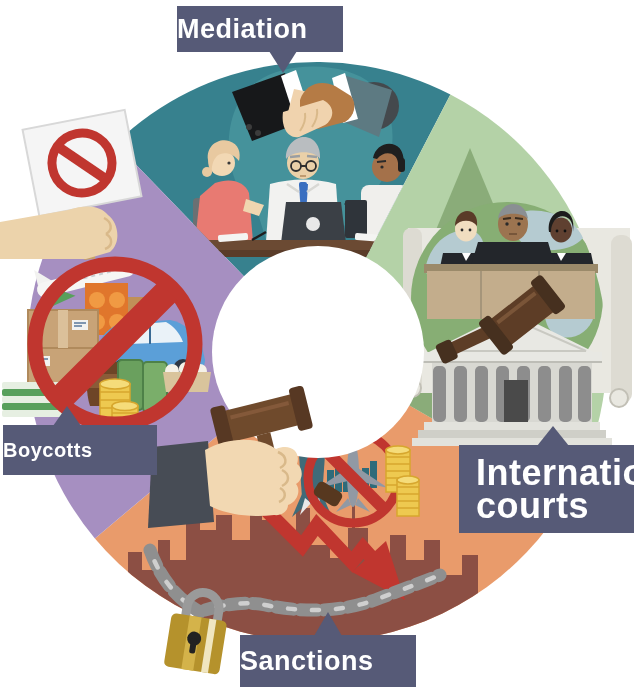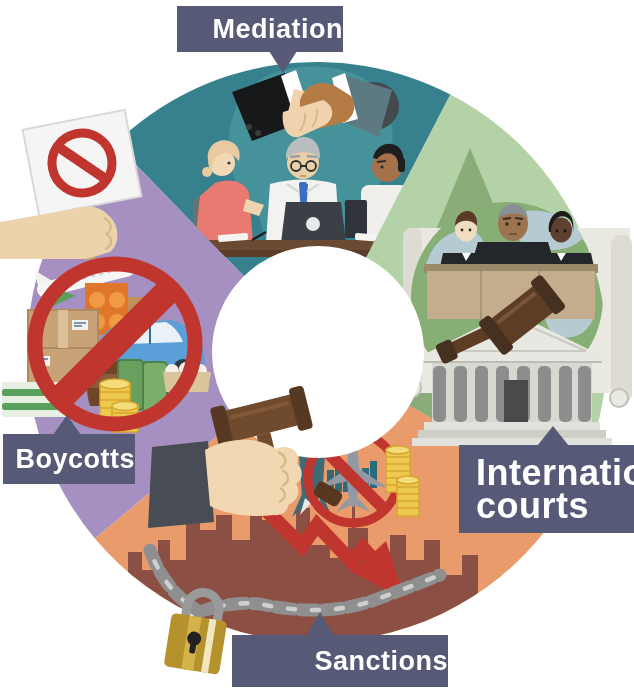--- a/index.html
+++ b/index.html
@@ -11,33 +11,33 @@
   
   .w-mediation{fill:var(--seg-mediation,#37818e);}
   .w-courts{fill:var(--seg-courts,#b4d2a7);}
   .w-sanctions{fill:var(--seg-sanctions,#e99b6b);}
   .w-boycotts{fill:var(--seg-boycotts,#a68fc1);}
   .red-f{fill:var(--prohibition-red,#c0362f);}
   .red-s{stroke:var(--prohibition-red,#c0362f);}
   
   .callout{
     position:absolute;background:var(--label-bg,#565a77);color:var(--label-text,#fff);
-    font-weight:700;display:flex;align-items:center;justify-content:flex-end;
+    font-weight:700;display:flex;align-items:center;justify-content:flex-start;
     letter-spacing:.5px;
   }
   .callout .tail{position:absolute;width:0;height:0;}
   .tail-down{border-left:14px solid transparent;border-right:14px solid transparent;
     border-top:22px solid var(--label-bg,#565a77);bottom:-21px;}
   .tail-up{border-left:14px solid transparent;border-right:14px solid transparent;
     border-bottom:20px solid var(--label-bg,#565a77);top:-19px;}
   #lbl-mediation{left:177px;top:6px;width:166px;height:46px;font-size:27px;}
   #lbl-mediation .tail{left:92px;}
-  #lbl-boycotts{left:3px;top:434px;width:132px;height:50px;font-size:27px;}
+  #lbl-boycotts{left:3px;top:425px;width:154px;height:50px;font-size:20px;}
   #lbl-boycotts .tail{left:50px;}
-  #lbl-sanctions{left:232px;top:635px;width:176px;height:52px;font-size:27px;padding-left:40px;}
+  #lbl-sanctions{left:240px;top:635px;width:176px;height:52px;font-size:27px;}
   #lbl-sanctions .tail{left:74px;border-bottom-width:24px;top:-23px;}
   #lbl-courts{left:427px;top:445px;width:206px;height:88px;font-size:36px;
     justify-content:flex-start;padding-left:17px;box-sizing:border-box;line-height:33px;margin-left:32px;}
   #lbl-courts .tail{left:78px;border-left-width:16px;border-right-width:16px;}
   .center-title{
     position:absolute;left:207px;top:247px;width:221px;height:210px;
     display:flex;align-items:center;justify-content:center;text-align:center;
     font-size:28.5px;font-weight:700;line-height:1.3;color:var(--center-text,#3f3f3f);
     pointer-events:none;
   }

